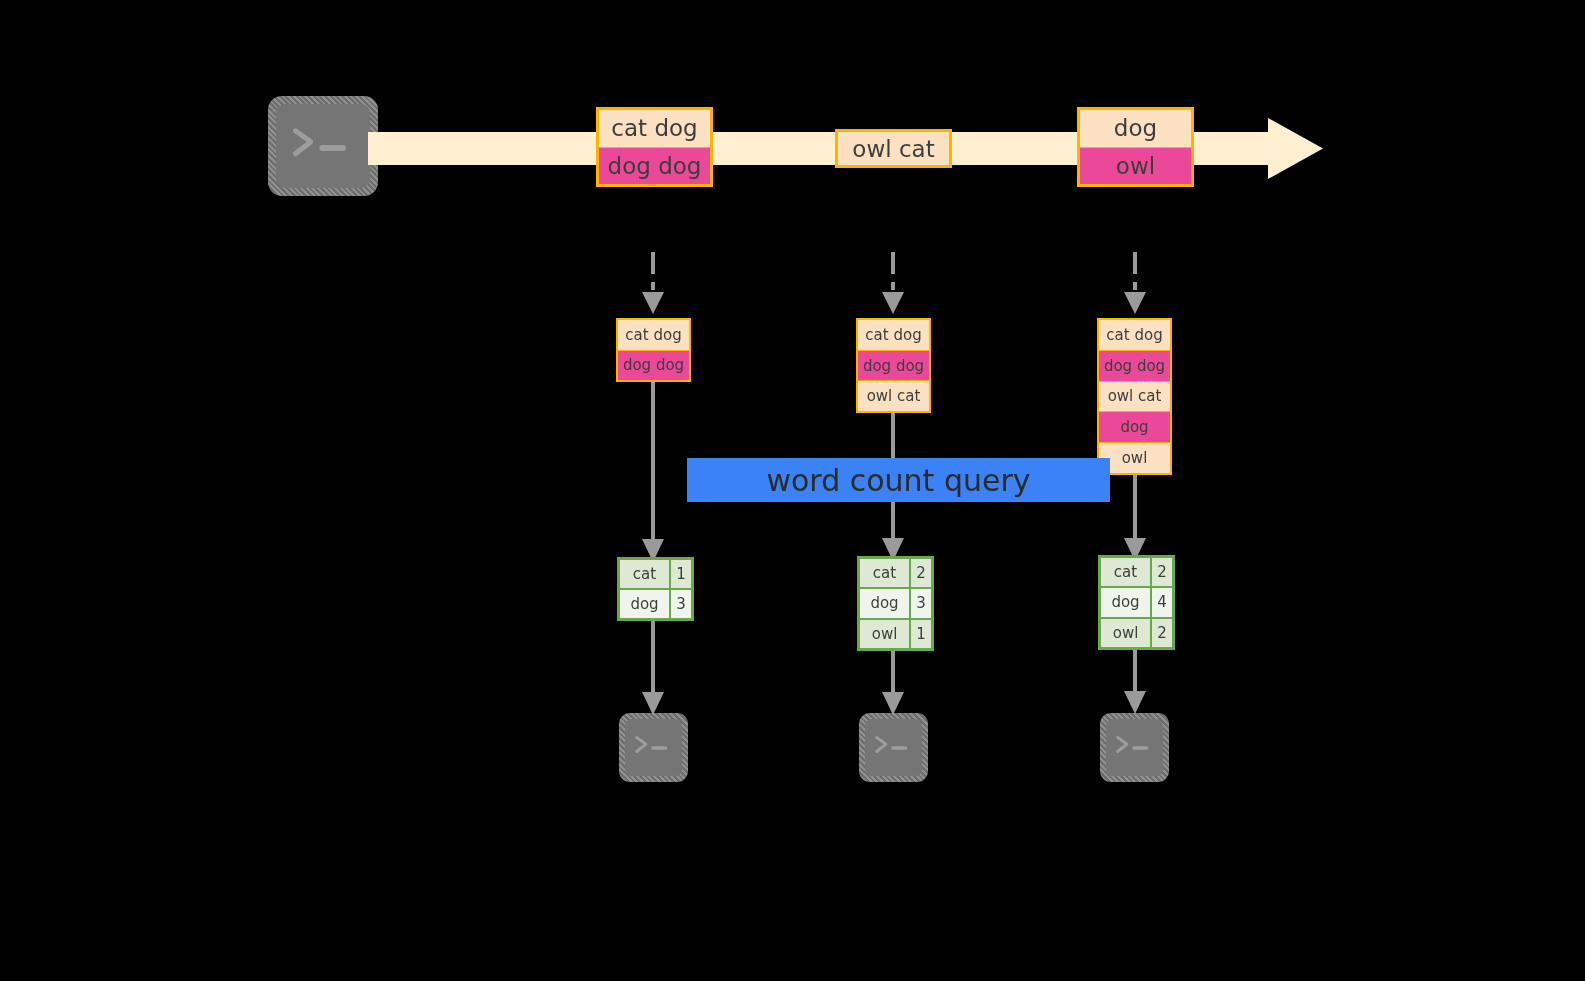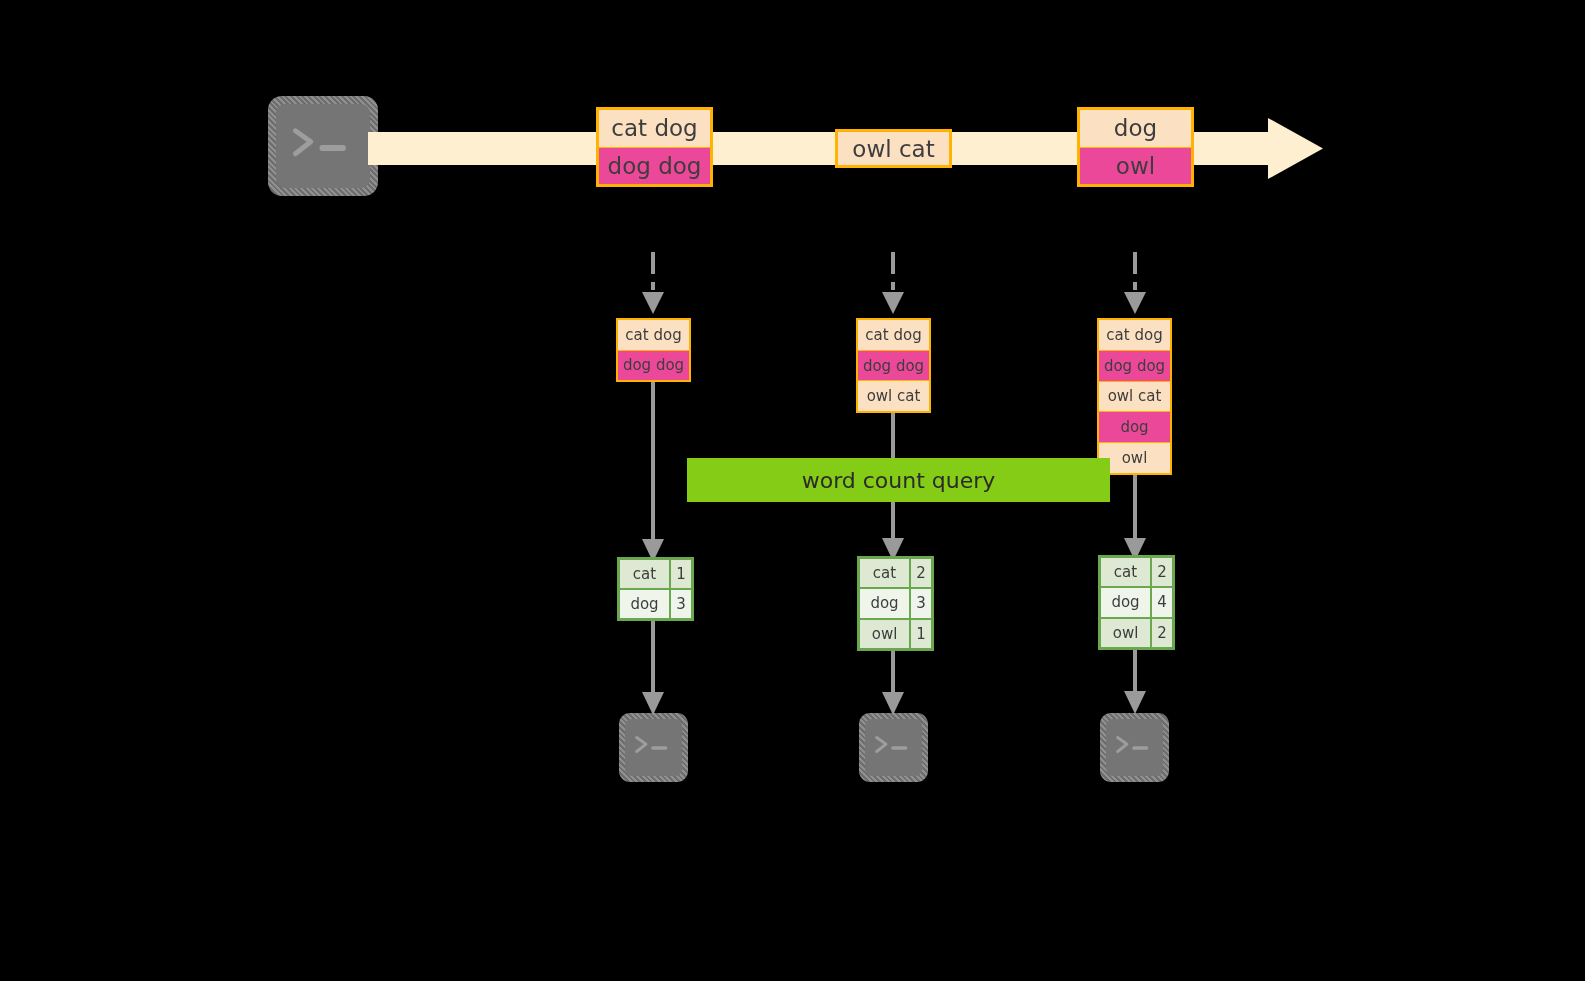--- a/index.html
+++ b/index.html
@@ -105,26 +105,26 @@
   .restable .rrow.shadeB .word,
   .restable .rrow.shadeB .cnt { background: #F0F5EC; }
 
   
   .conn { position: absolute; z-index: 2; }
   .conn svg { display: block; }
 
   
   .querylabel {
     position: absolute;
-    background: #84cc16;
+    background: #3b82f6;
     color: #2b2b2b;
     display: flex;
     align-items: center;
     justify-content: center;
-    font-size: 22px;
+    font-size: 30px;
     z-index: 4;
     white-space: nowrap;
   }
 </style>
 </head>
 <body>
 
 <div id="stage">
 
   <div class="term" style="left:268px; top:96px; width:110px; height:100px;">

